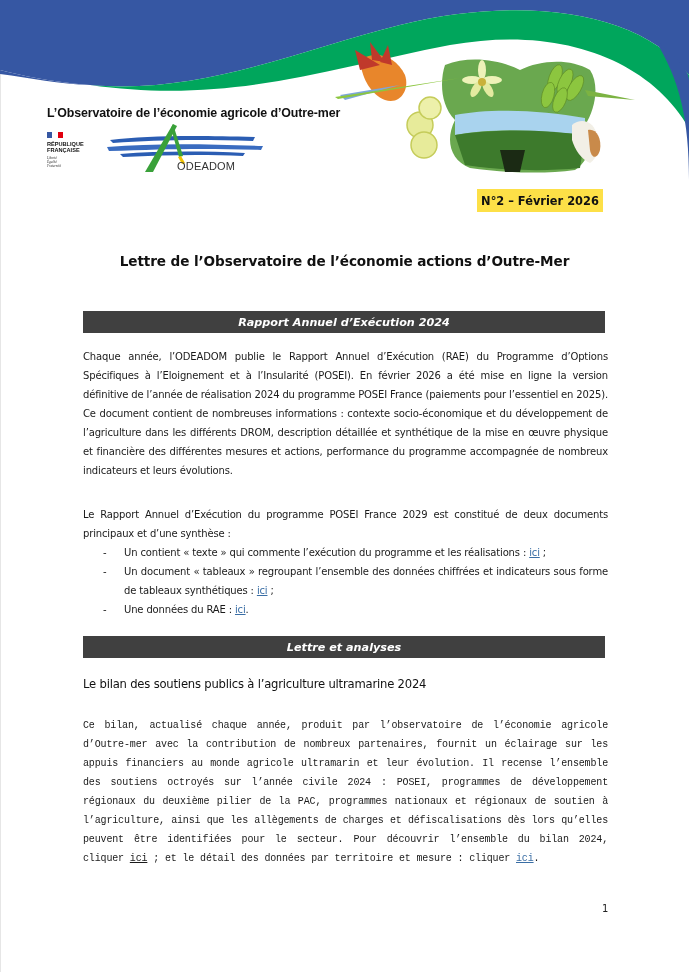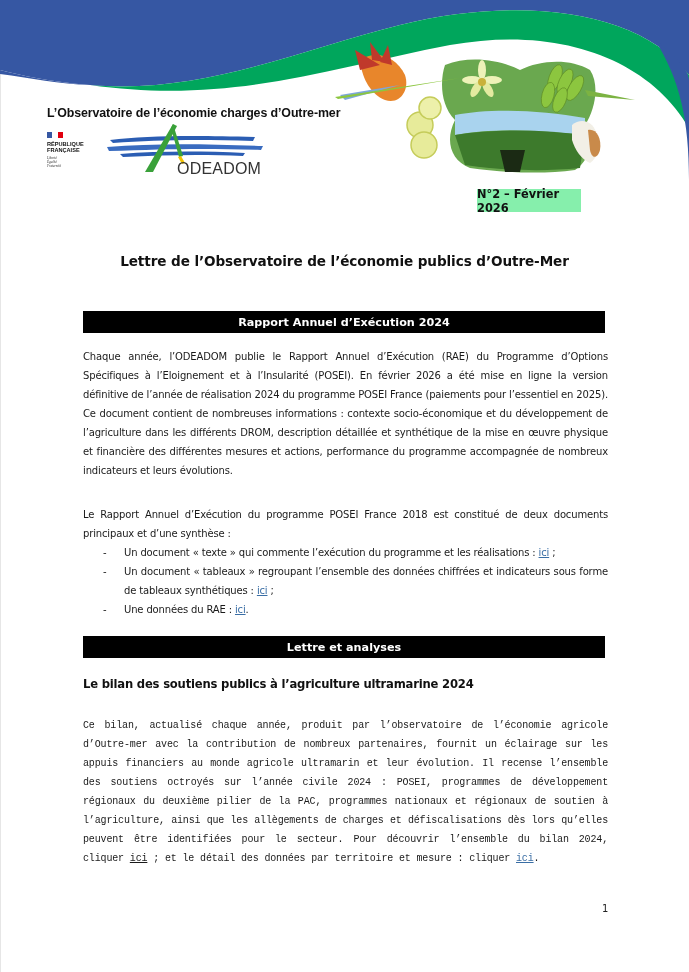--- a/index.html
+++ b/index.html
@@ -22,58 +22,58 @@
     }
     .rf-block { position: absolute; left: 47px; top: 132px; width: 50px; }
     .rf-flag { display: flex; width: 16px; height: 6px; margin-bottom: 3px; }
     .rf-flag span { flex: 1; }
     .rf-name { font-family: "Liberation Sans", sans-serif; font-weight: bold; font-size: 5.6px; line-height: 6.4px; color: #111; }
     .rf-motto { font-family: "Liberation Serif", serif; font-style: italic; font-size: 3.4px; line-height: 4.2px; color: #333; margin-top: 2px; }
 
     .odeadom-logo { position: absolute; left: 105px; top: 118px; width: 160px; height: 58px; }
     .odeadom-name {
       position: absolute; left: 177px; top: 160px;
-      font-family: "Liberation Sans", sans-serif; font-size: 16px; color: #333; letter-spacing: 0.2px;
+      font-family: "Liberation Sans", sans-serif; font-size: 11px; color: #333; letter-spacing: 0.2px;
     }
 
     
     .issue-badge {
-      position: absolute; left: 477px; top: 189px; width: 104px; height: 23px;
-      background: #86efac; display: flex; align-items: center; justify-content: center;
+      position: absolute; left: 477px; top: 189px; width: 126px; height: 23px;
+      background: #fde047; display: flex; align-items: center; justify-content: center;
       font-size: 11.4px; font-weight: bold; color: #111;
     }
 
     .doc-title {
       position: absolute; left: 0; top: 253px; width: 689px; text-align: center;
       font-size: 13.6px; font-weight: bold; color: #111; letter-spacing: -0.1px;
     }
 
     .section-bar {
       position: absolute; left: 83px; width: 522px; height: 22px;
-      background: #000000; color: #fff; font-weight: bold;
+      background: #404040; color: #fff; font-style: italic; font-weight: bold;
       font-size: 11.2px; display: flex; align-items: center; justify-content: center;
     }
 
     .body-text {
       position: absolute; left: 83px; width: 525px;
       font-size: 10px; line-height: 19px; color: #1a1a1a; text-align: justify;
       letter-spacing: -0.15px;
       margin-top: 8px;
     }
     .body-text p { margin: 0; }
     .link-ici { color: #3a6ea5; text-decoration: underline; cursor: pointer; }
     .link-dark { color: #1a1a1a; text-decoration: underline; cursor: pointer; }
 
     .bullets { list-style: none; margin: 0; padding: 0; }
     .bullets li { position: relative; padding-left: 41px; }
     .bullets li .dash { position: absolute; left: 20px; top: 0; }
 
     .subhead {
       position: absolute; left: 83px; top: 677px;
-      font-size: 11.6px; font-weight: bold; color: #111; letter-spacing: -0.2px;
+      font-size: 11.6px; font-weight: normal; color: #111; letter-spacing: -0.2px;
     }
 
     .page-number { position: absolute; left: 602px; top: 903px; font-size: 10px; color: #222; }
   </style>
 </head>
 <body>
 
 <div class="page-edge"></div>
 
 <div class="banner">
@@ -115,21 +115,21 @@
       <circle cx="420" cy="125" r="13" fill="#e7eb9a" stroke="#c5cc5a" stroke-width="1.5"></circle>
       <circle cx="424" cy="145" r="13" fill="#e7eb9a" stroke="#c5cc5a" stroke-width="1.5"></circle>
       <circle cx="430" cy="108" r="11" fill="#edf0aa" stroke="#c5cc5a" stroke-width="1.5"></circle>
 
       <path d="M572,125 C580,118 592,120 596,132 C600,145 598,158 590,163 C582,160 575,150 572,140 Z" fill="#f2efe6"></path>
       <path d="M588,130 C596,128 602,138 600,150 C598,158 592,160 590,150 Z" fill="#c98a4a"></path>
     </g>
   </svg>
 </div>
 
-<div class="obs-title">L’Observatoire de l’économie charges d’Outre-mer</div>
+<div class="obs-title">L’Observatoire de l’économie agricole d’Outre-mer</div>
 
 <div class="rf-block">
   <div class="rf-flag">
     <span style="background:#3657a3"></span>
       <span style="background:#fff"></span>
       <span style="background:#e1000f"></span>
   </div>
   <div class="rf-name">RÉPUBLIQUE</div>
   <div class="rf-name">FRANÇAISE</div>
   <div class="rf-motto">
@@ -144,34 +144,34 @@
   <path d="M2,29 C50,25 100,26 158,28 L156,32 C100,30 60,31 4,33 Z" fill="#3a6cc0"></path>
   <path d="M15,36 C55,33 95,33 140,35 L138,38 C95,36 60,37 18,39 Z" fill="#2b5db3"></path>
   <path d="M40,54 L68,6 L72,8 L48,54 Z" fill="#3aa13a"></path>
   <path d="M68,6 L78,38 L74,39 L66,10 Z" fill="#3aa13a"></path>
   <path d="M76,38 L80,45 L77,46 L73,39 Z" fill="#f2c200"></path>
 </svg>
 <div class="odeadom-name">ODEADOM</div>
 
 <div class="issue-badge">N°2 – Février 2026</div>
 
-<div class="doc-title">Lettre de l’Observatoire de l’économie publics d’Outre-Mer</div>
+<div class="doc-title">Lettre de l’Observatoire de l’économie actions d’Outre-Mer</div>
 
 <div class="section-bar" style="top:311px;">Rapport Annuel d’Exécution 2024</div>
 
 <div class="body-text" style="top:339px;">
   <p>Chaque année, l’ODEADOM publie le Rapport Annuel d’Exécution (RAE) du Programme d’Options Spécifiques à l’Eloignement et à l’Insularité (POSEI). En février 2026 a été mise en ligne la version définitive de l’année de réalisation 2024 du programme POSEI France (paiements pour l’essentiel en 2025). Ce document contient de nombreuses informations : contexte socio-économique et du développement de l’agriculture dans les différents DROM, description détaillée et synthétique de la mise en œuvre physique et financière des différentes mesures et actions, performance du programme accompagnée de nombreux indicateurs et leurs évolutions.</p>
 </div>
 
 <div class="body-text" style="top:497px;">
-  <p>Le Rapport Annuel d’Exécution du programme POSEI France 2018 est constitué de deux documents principaux et d’une synthèse :</p>
+  <p>Le Rapport Annuel d’Exécution du programme POSEI France 2029 est constitué de deux documents principaux et d’une synthèse :</p>
   <ul class="bullets">
     <li>
       <span class="dash">-</span>
-      <span>Un document « texte » qui commente l’exécution du programme et les réalisations : </span><a class="link-ici">ici</a><span> ;</span>
+      <span>Un contient « texte » qui commente l’exécution du programme et les réalisations : </span><a class="link-ici">ici</a><span> ;</span>
     </li>
     <li>
       <span class="dash">-</span>
       <span>Un document « tableaux » regroupant l’ensemble des données chiffrées et indicateurs sous forme de tableaux synthétiques : </span><a class="link-ici">ici</a><span> ;</span>
     </li>
     <li>
       <span class="dash">-</span>
       <span>Une données du RAE : </span><a class="link-ici">ici</a><span>.</span>
     </li>
   </ul>

